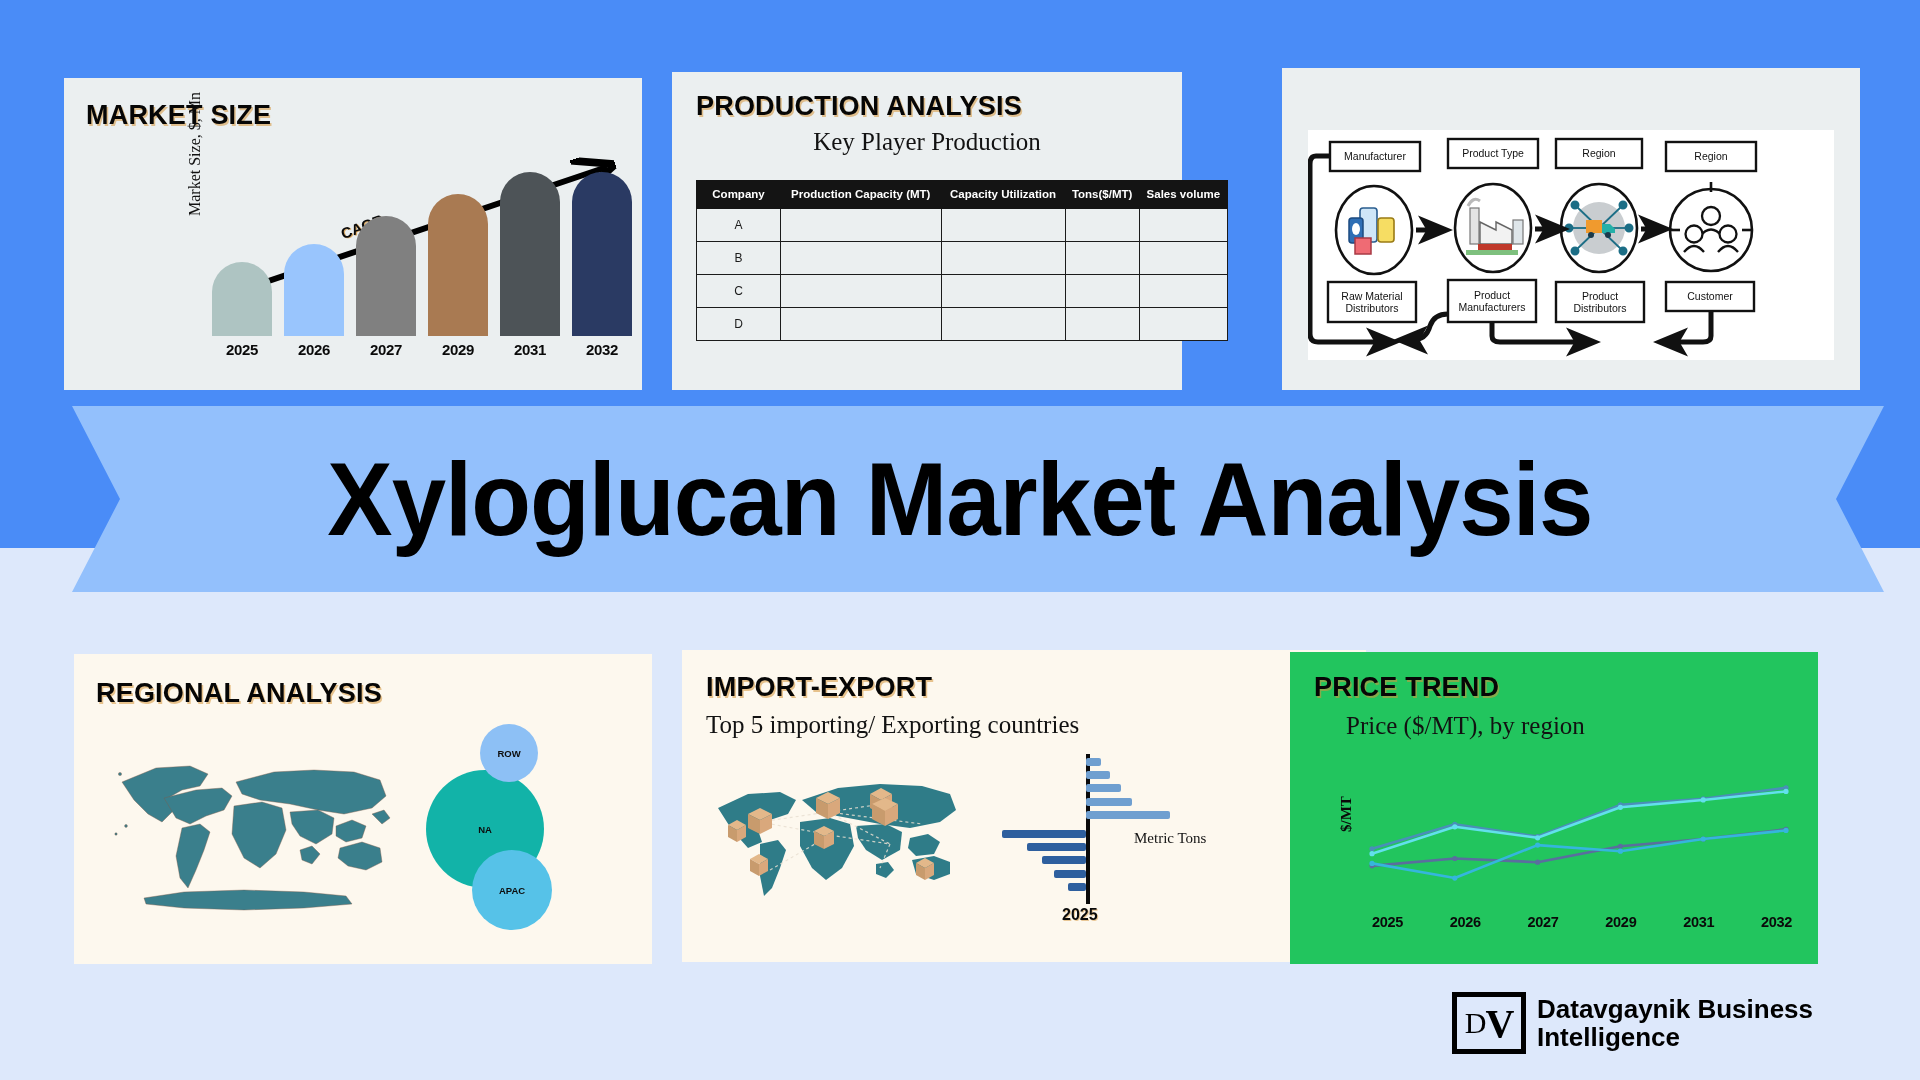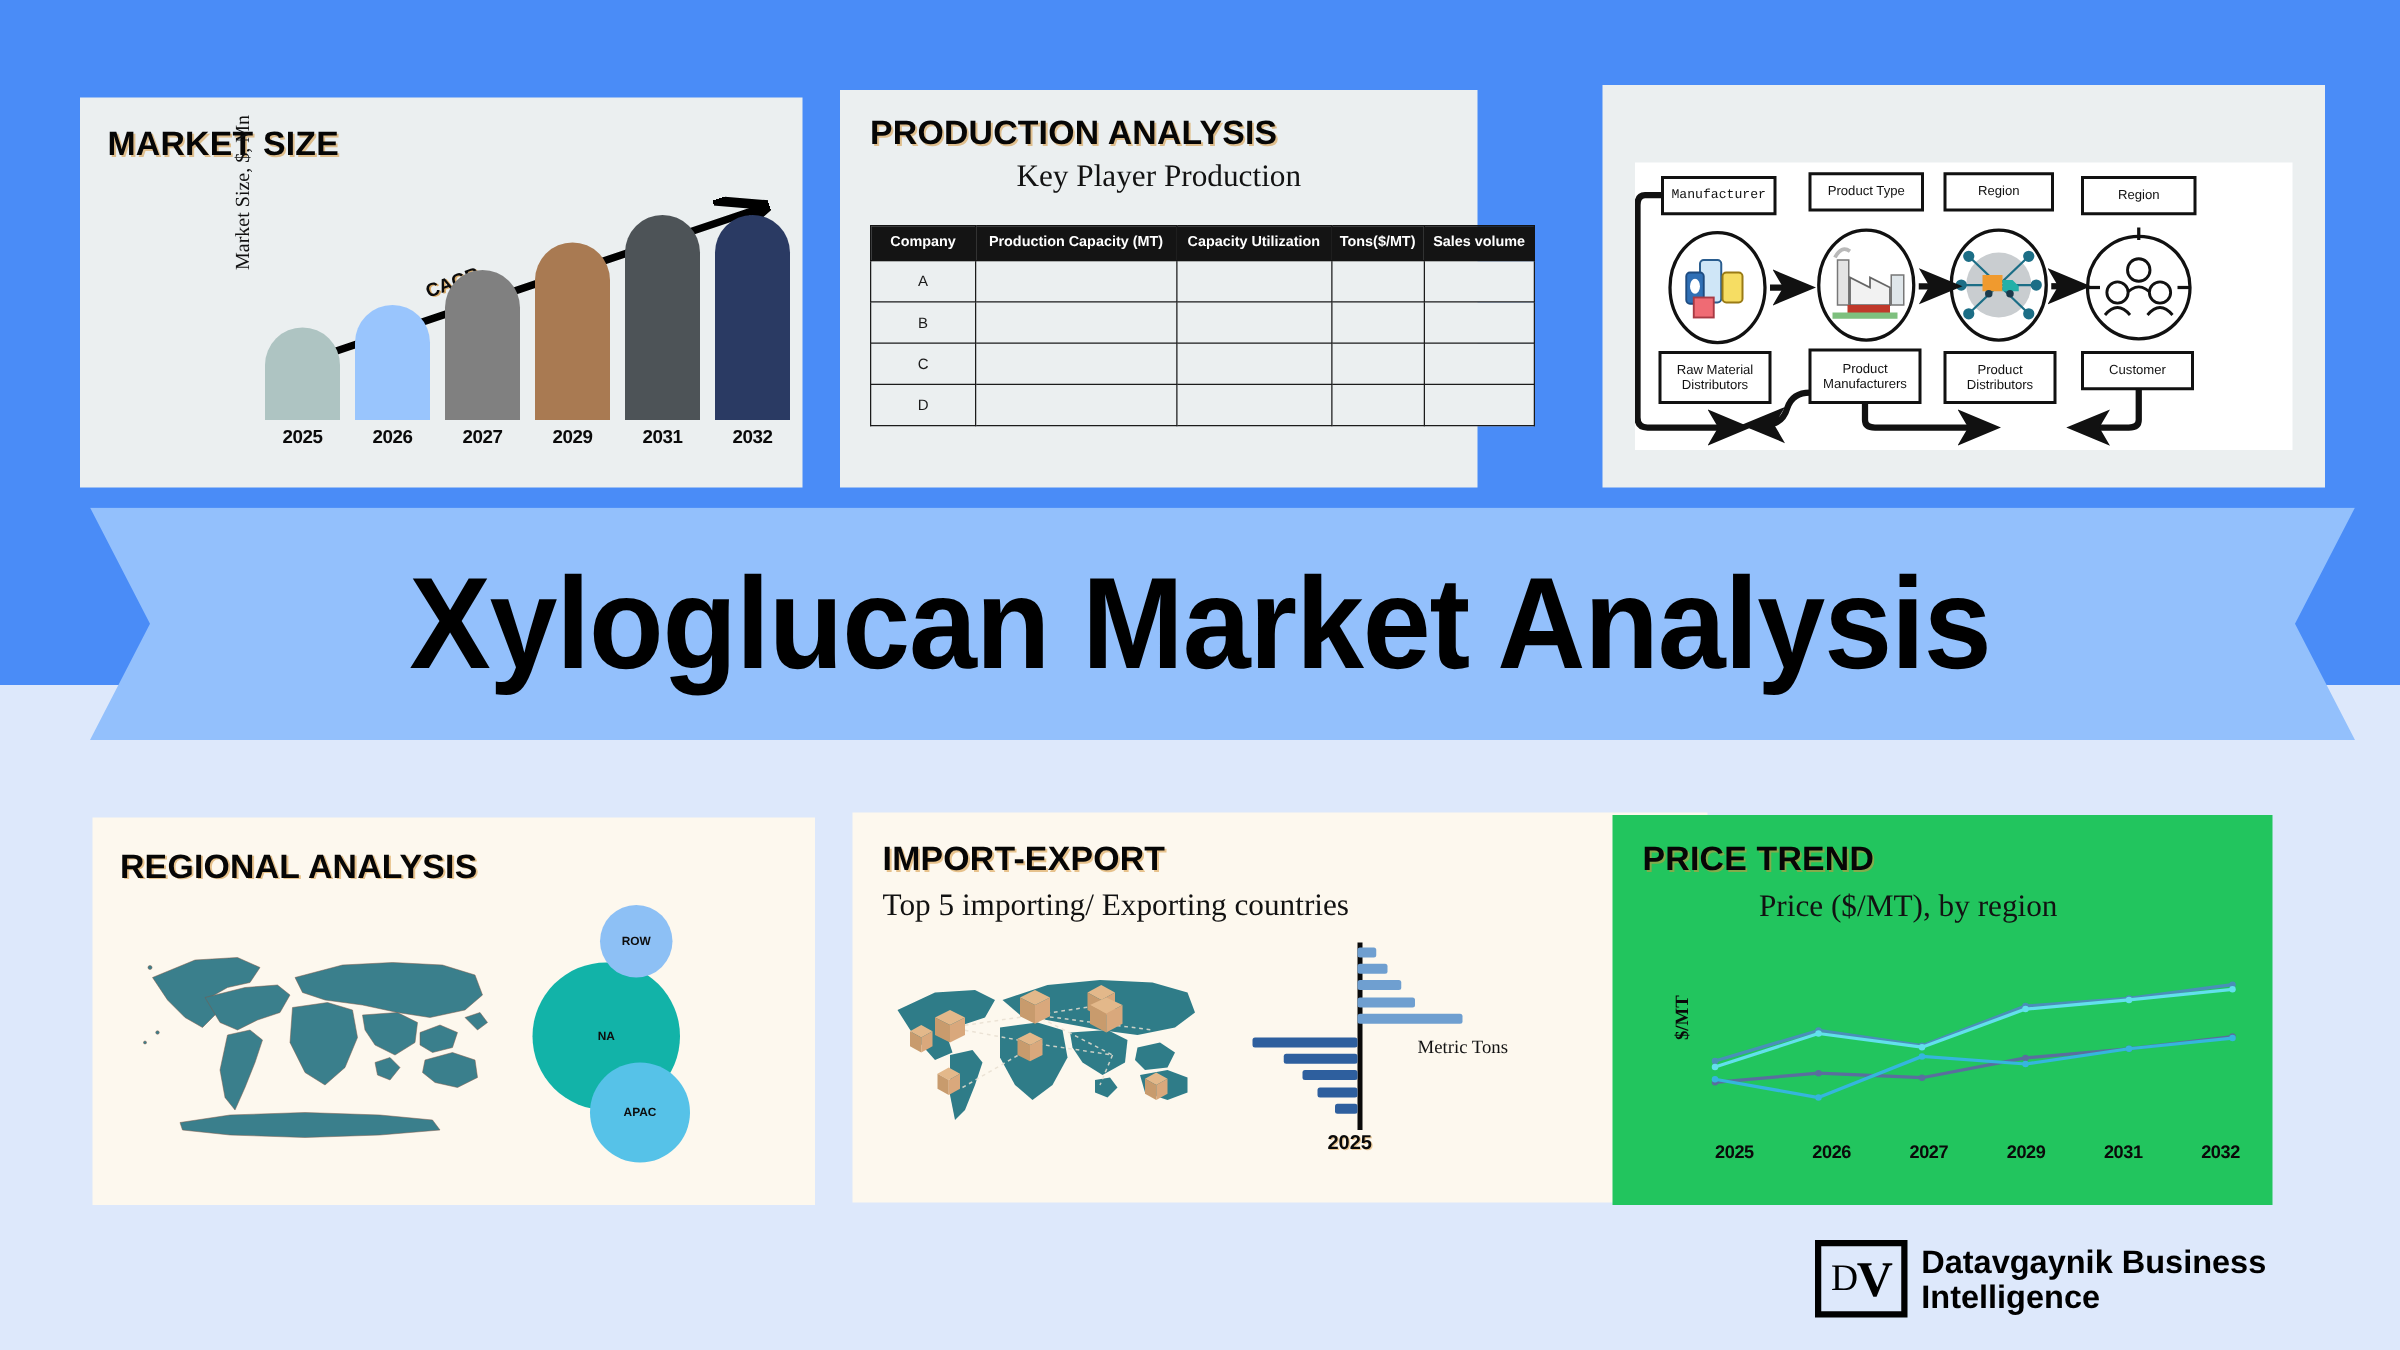--- a/index.html
+++ b/index.html
@@ -85,21 +85,21 @@
 
   
   #regional-panel { left: 74px; top: 654px; width: 578px; height: 310px; background: #fdf8ee; }
   #import-panel   { left: 682px; top: 650px; width: 684px; height: 312px; background: #fdf8ee; }
   #price-panel    { left: 1290px; top: 652px; width: 528px; height: 312px; background: #22c55e; }
 
   #regional-panel .panel-title { font-size: 27px; margin: 24px 0 0 22px; }
   #import-panel .panel-title   { font-size: 27px; margin: 22px 0 0 24px; }
   #price-panel .panel-title    { font-size: 27px; margin: 20px 0 0 24px; }
   #import-panel .panel-sub { font-size: 25px; margin: 8px 0 0 24px; }
-  #price-panel .panel-sub  { font-size: 25px; margin: 8px 0 12px 56px; width: 300px; text-align: right; line-height: 1.16; }
+  #price-panel .panel-sub  { font-size: 25px; margin: 8px 0 12px 56px; width: 300px; text-align: left; line-height: 1.16; }
 
   
   .reg-map { position: absolute; left: 30px; top: 84px; width: 300px; height: 190px; }
   .bubble-wrap { position: absolute; left: 352px; top: 70px; width: 200px; height: 210px; }
   .bubble { position: absolute; border-radius: 50%; display: flex; align-items: center; justify-content: center;
             font-size: 9.5px; font-weight: 700; color: #0d0d0d; }
 
   
   .ie-map { position: absolute; left: 22px; top: 114px; width: 290px; height: 150px; }
   .tornado { position: absolute; left: 330px; top: 104px; width: 160px; height: 150px; }
@@ -311,21 +311,21 @@
       </g>
 
       <g stroke="#111" stroke-width="5" fill="none" marker-end="url(#eco-ar)">
         <path d="M22,26 L8,26 Q2,26 2,34 L2,204 Q2,212 10,212 L86,212"></path>
         <path d="M140,184 Q126,184 122,196 Q118,210 104,210 L92,210" marker-end=""></path>
         <path d="M184,192 L184,206 Q184,212 192,212 L286,212"></path>
         <path d="M403,181 L403,206 Q403,212 395,212 L352,212" marker-end=""></path>
       </g>
     </svg>
     <div id="eco-labels">
-        <div style="position: absolute; left: 22px; top: 12px; width: 90px; height: 29px; display: flex; align-items: center; justify-content: center; text-align: center; font-size: 10.5px; color: rgb(17, 17, 17); line-height: 1.15; font-family: Liberation Mono, monospace;">Manufacturer</div>
+        <div style="position: absolute; left: 22px; top: 12px; width: 90px; height: 29px; display: flex; align-items: center; justify-content: center; text-align: center; font-size: 10.5px; color: rgb(17, 17, 17); line-height: 1.15;">Manufacturer</div>
         <div style="position: absolute; left: 140px; top: 9px; width: 90px; height: 29px; display: flex; align-items: center; justify-content: center; text-align: center; font-size: 10.5px; color: rgb(17, 17, 17); line-height: 1.15;">Product Type</div>
         <div style="position: absolute; left: 248px; top: 9px; width: 86px; height: 29px; display: flex; align-items: center; justify-content: center; text-align: center; font-size: 10.5px; color: rgb(17, 17, 17); line-height: 1.15;">Region</div>
         <div style="position: absolute; left: 358px; top: 12px; width: 90px; height: 29px; display: flex; align-items: center; justify-content: center; text-align: center; font-size: 10.5px; color: rgb(17, 17, 17); line-height: 1.15;">Region</div>
         <div style="position: absolute; left: 20px; top: 152px; width: 88px; height: 40px; display: flex; align-items: center; justify-content: center; text-align: center; font-size: 10.5px; color: rgb(17, 17, 17); line-height: 1.15;">Raw Material Distributors</div>
         <div style="position: absolute; left: 140px; top: 150px; width: 88px; height: 42px; display: flex; align-items: center; justify-content: center; text-align: center; font-size: 10.5px; color: rgb(17, 17, 17); line-height: 1.15;">Product Manufacturers</div>
         <div style="position: absolute; left: 248px; top: 152px; width: 88px; height: 40px; display: flex; align-items: center; justify-content: center; text-align: center; font-size: 10.5px; color: rgb(17, 17, 17); line-height: 1.15;">Product Distributors</div>
         <div style="position: absolute; left: 358px; top: 152px; width: 88px; height: 29px; display: flex; align-items: center; justify-content: center; text-align: right; font-size: 10.5px; color: rgb(17, 17, 17); line-height: 1.15;">Customer</div>
       </div>
   </div>
 </div>

